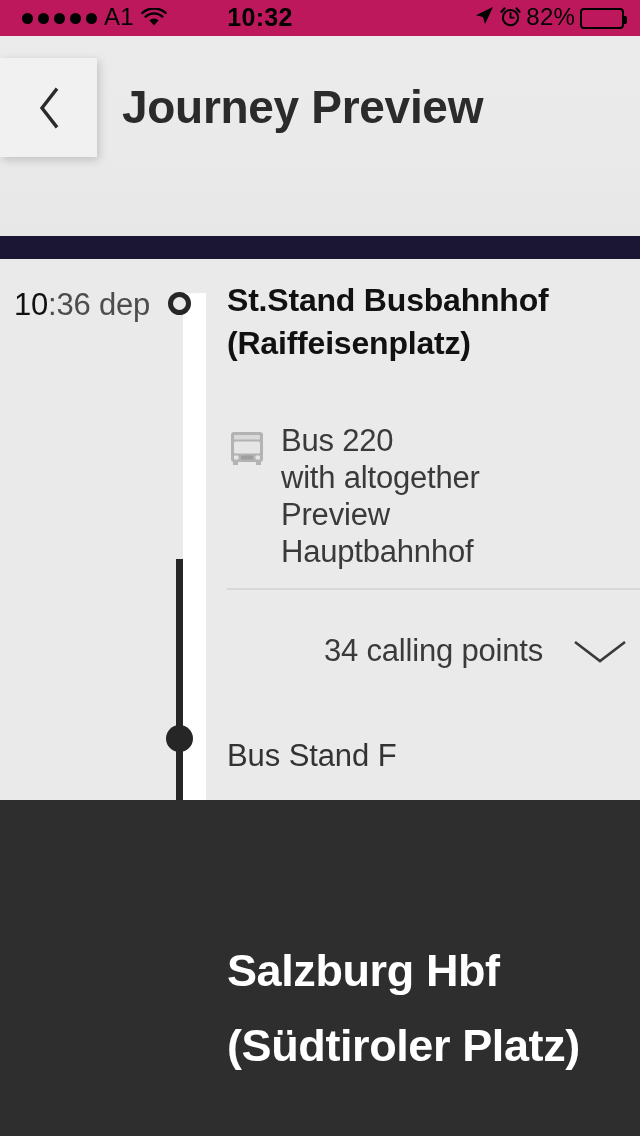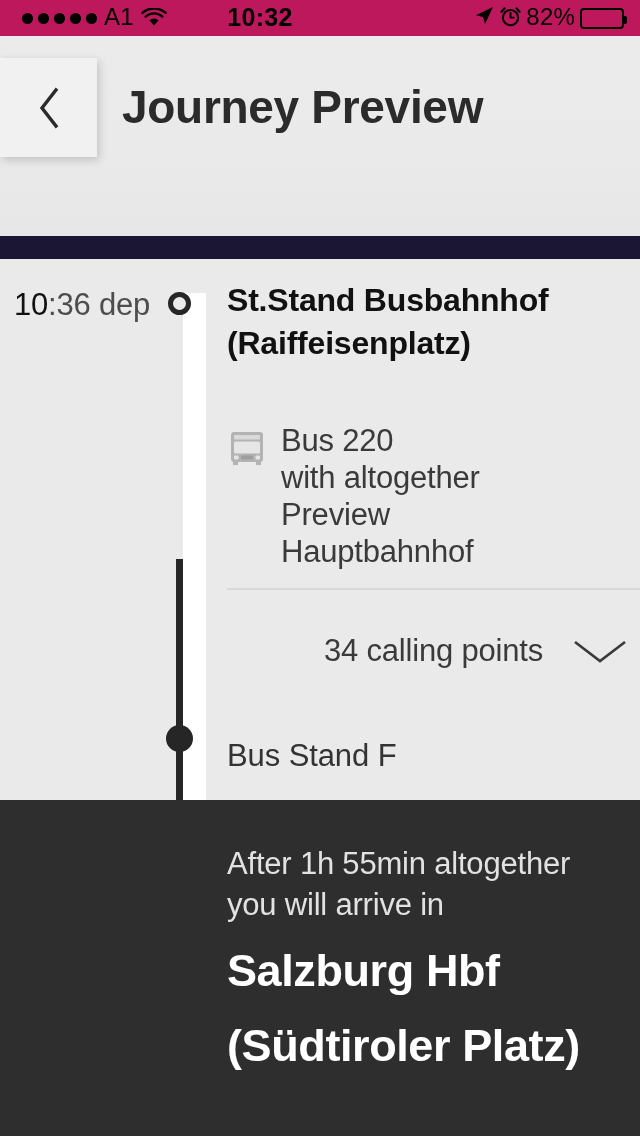--- a/index.html
+++ b/index.html
@@ -248,17 +248,16 @@
       </span>
     </div>
 
     <div class="divider divider-bot"></div>
 
 
     <div class="stand-name">Bus Stand F</div>
   </div>
 
   <div class="arrival">
-    <div class="arr-sub">After 1h 55min altogether you will arrive in</div>
     <div class="arr-dest">Salzburg Hbf (Südtiroler Platz)</div>
   </div>
 
 </div>
 
 </body></html>

